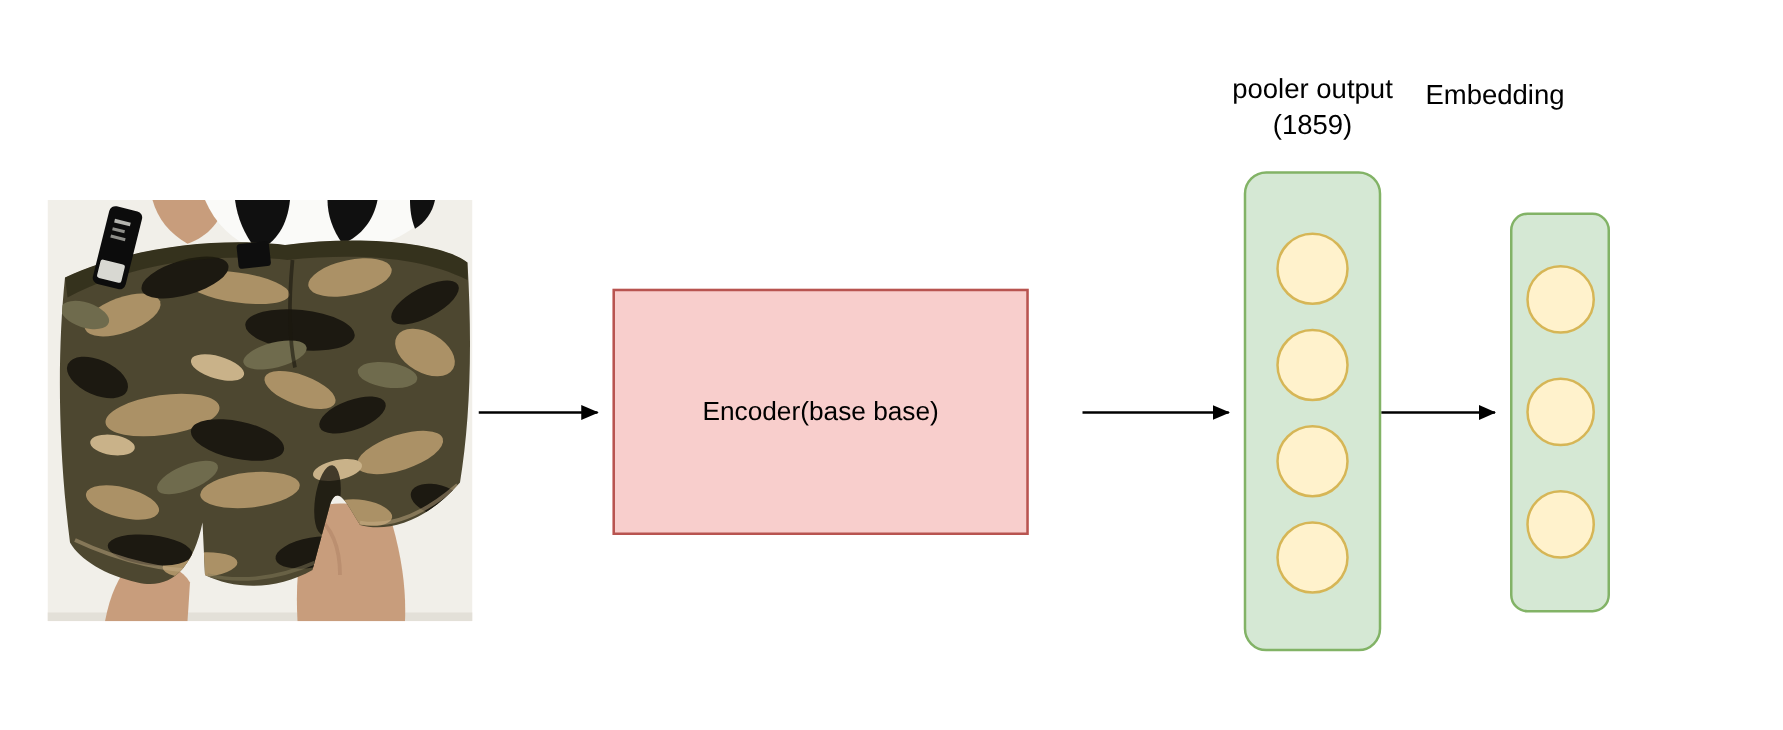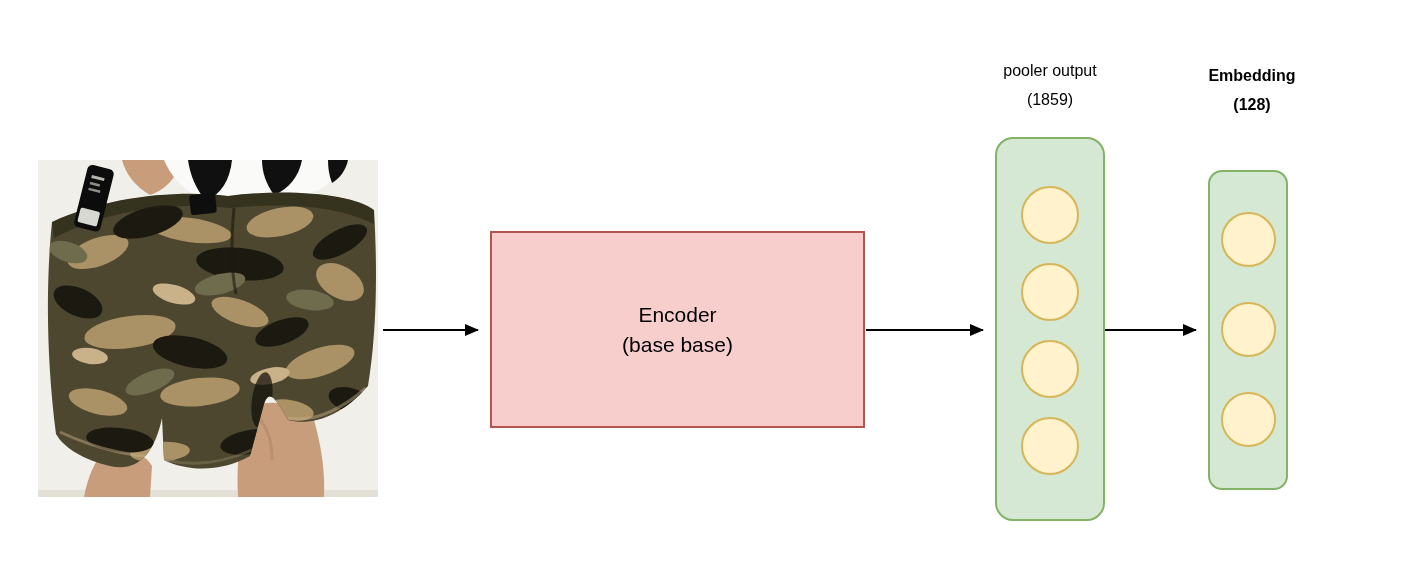--- a/index.html
+++ b/index.html
@@ -26,25 +26,25 @@
   .arrows {
     position: absolute;
     inset: 0;
     pointer-events: none;
   }
 
   
   .encoder-box {
     position: absolute;
     left: 490px; top: 231px;
-    width: 375px; height: 197px;
+    width: 333px; height: 197px;
     box-sizing: border-box;
     background: var(--encoder-fill, #f8cecc);
     border: 2px solid var(--encoder-stroke, #b85450);
-    display: flex; flex-direction: column;
+    display: flex; flex-direction: row;
     align-items: center; justify-content: center;
     font-size: 21px; line-height: 30px;
     text-align: center;
   }
 
   
   .group-col {
     position: absolute;
     box-sizing: border-box;
     background: var(--group-fill, #d5e8d4);
@@ -72,25 +72,25 @@
     flex: 0 0 auto;
   }
   .pooler .node-circle { width: 58px; height: 58px; }
   .embedding .node-circle { width: 55px; height: 55px; }
 
   
   .col-label {
     position: absolute;
     width: 220px;
     text-align: center;
-    font-size: 16px;
+    font-size: 22px;
     line-height: 29px;
   }
   .col-label.pooler-label { left: 940px; top: 56px; }
-  .col-label.embedding-label { left: 1142px; top: 61px; font-weight: bold; }
+  .col-label.embedding-label { left: 1086px; top: 61px; }
 </style>
 </head>
 <body>
 
 <div class="canvas">
 
   <div class="photo" role="img" aria-label="photo of camouflage cargo shorts worn with striped top">
     <svg viewBox="0 0 340 337" xmlns="http://www.w3.org/2000/svg">
       <defs>
         <clipPath id="shortsClip">
@@ -184,21 +184,20 @@
     <span>(base base)</span>
   </div>
 
   <div class="col-label pooler-label">
     <div>pooler output</div>
     <div>(1859)</div>
   </div>
 
   <div class="col-label embedding-label">
     <div>Embedding</div>
-    <div>(128)</div>
   </div>
 
   <div class="group-col pooler">
       <div class="node-circle"></div>
       <div class="node-circle"></div>
       <div class="node-circle"></div>
       <div class="node-circle"></div>
     </div>
 
   <div class="group-col embedding">

